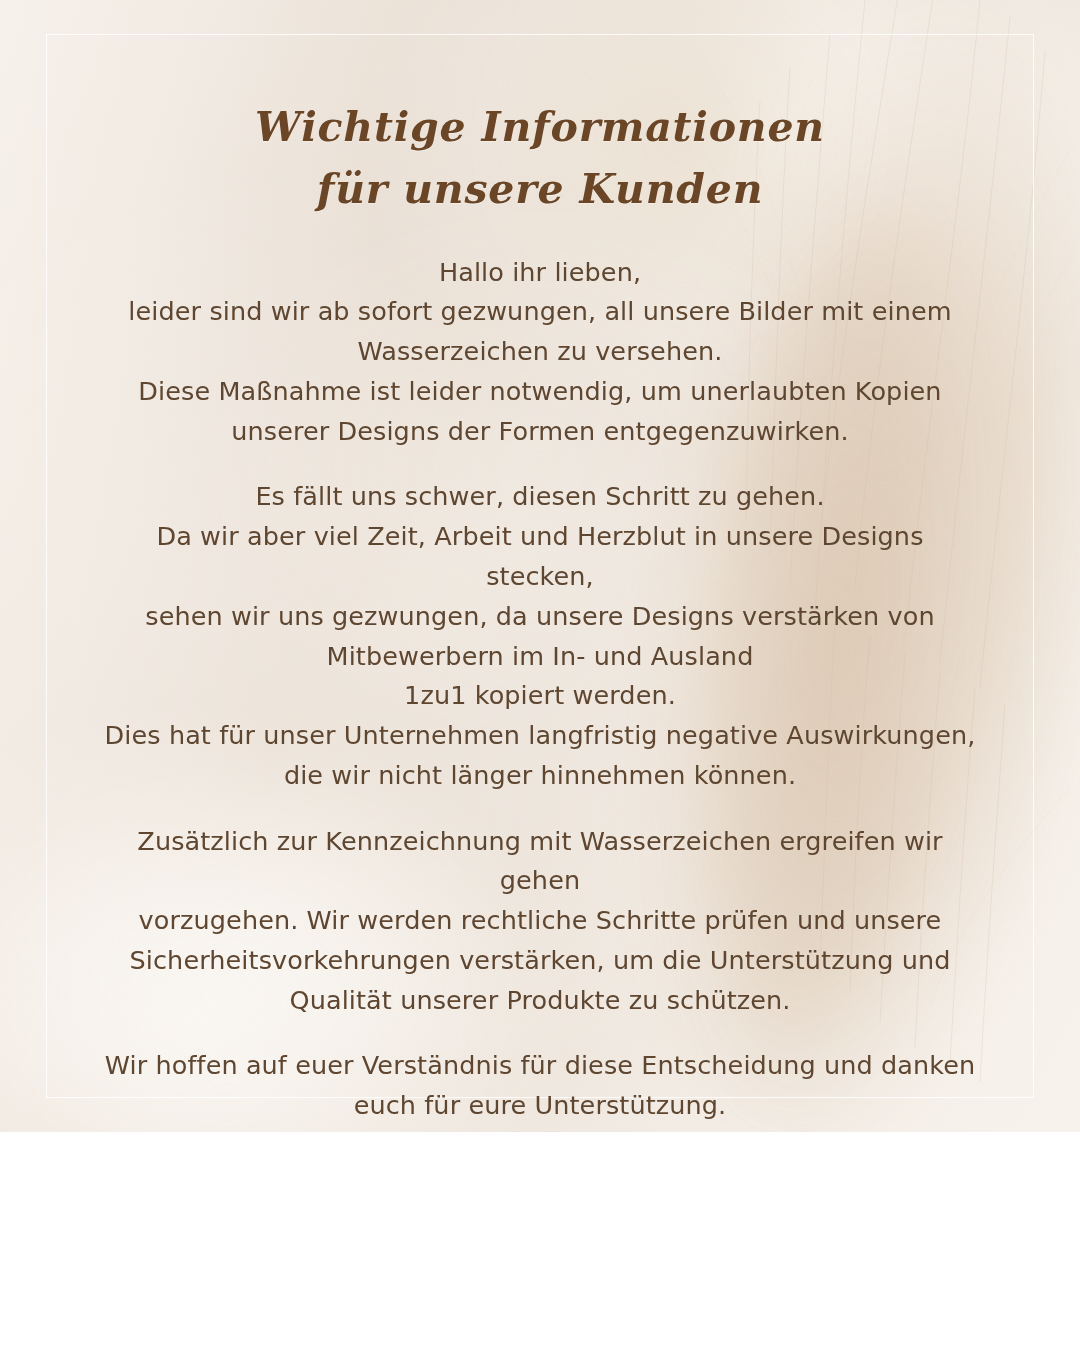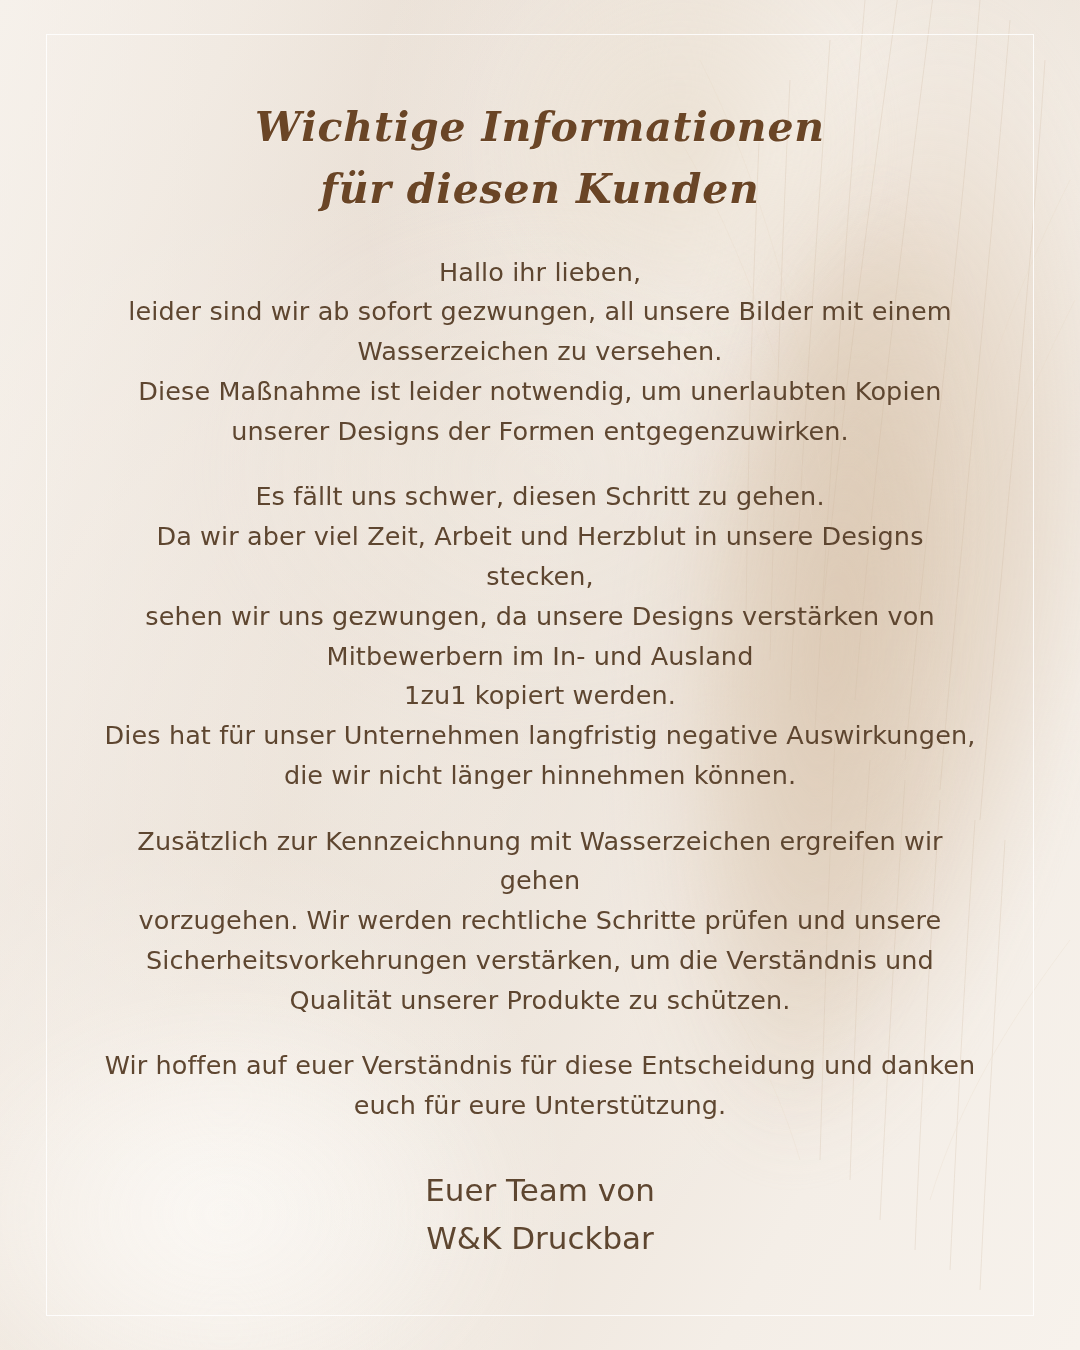--- a/index.html
+++ b/index.html
@@ -9,21 +9,21 @@
   body {
     width: 1080px;
     height: 1350px;
     overflow: hidden;
     font-family: "DejaVu Sans", sans-serif;
   }
 
   .poster {
     position: relative;
     width: 1080px;
-    height: 1350px;
+    height: 1132px;
     background:
       radial-gradient(ellipse 60% 45% at 72% 12%, rgba(255,252,248,0.80) 0%, rgba(255,252,248,0) 65%),
       radial-gradient(ellipse 50% 40% at 18% 90%, rgba(255,253,250,0.75) 0%, rgba(255,253,250,0) 70%),
       linear-gradient(118deg,
         #efe7df 0%,
         #ece3d9 14%,
         #e7dcd1 28%,
         #e4d8cb 40%,
         #e8ded3 52%,
         #efe7de 66%,
@@ -216,21 +216,21 @@
     </svg>
   </div>
 
   <div class="wash"></div>
   <div class="frame"></div>
 
   <div class="content">
 
     <div class="headline">
       <span class="line">Wichtige Informationen</span>
-      <span class="line">für diesen Kunden</span>
+      <span class="line">für unsere Kunden</span>
     </div>
 
     <div class="body">
 
       <p class="para">
         <span class="ln">Hallo ihr lieben,</span>
         <span class="ln">leider sind wir ab sofort gezwungen, all unsere Bilder mit einem</span>
         <span class="ln">Wasserzeichen zu versehen.</span>
         <span class="ln">Diese Maßnahme ist leider notwendig, um unerlaubten Kopien</span>
         <span class="ln">unserer Designs der Formen entgegenzuwirken.</span>
@@ -242,21 +242,21 @@
         <span class="ln">sehen wir uns gezwungen, da unsere Designs verstärken von</span>
         <span class="ln">Mitbewerbern im In- und Ausland</span>
         <span class="ln">1zu1 kopiert werden.</span>
         <span class="ln">Dies hat für unser Unternehmen langfristig negative Auswirkungen,</span>
         <span class="ln">die wir nicht länger hinnehmen können.</span>
       </p>
 
       <p class="para">
         <span class="ln">Zusätzlich zur Kennzeichnung mit Wasserzeichen ergreifen wir gehen</span>
         <span class="ln">vorzugehen. Wir werden rechtliche Schritte prüfen und unsere</span>
-        <span class="ln">Sicherheitsvorkehrungen verstärken, um die Verständnis und</span>
+        <span class="ln">Sicherheitsvorkehrungen verstärken, um die Unterstützung und</span>
         <span class="ln">Qualität unserer Produkte zu schützen.</span>
       </p>
 
       <p class="para">
         <span class="ln">Wir hoffen auf euer Verständnis für diese Entscheidung und danken</span>
         <span class="ln">euch für eure Unterstützung.</span>
       </p>
 
     </div>
 

